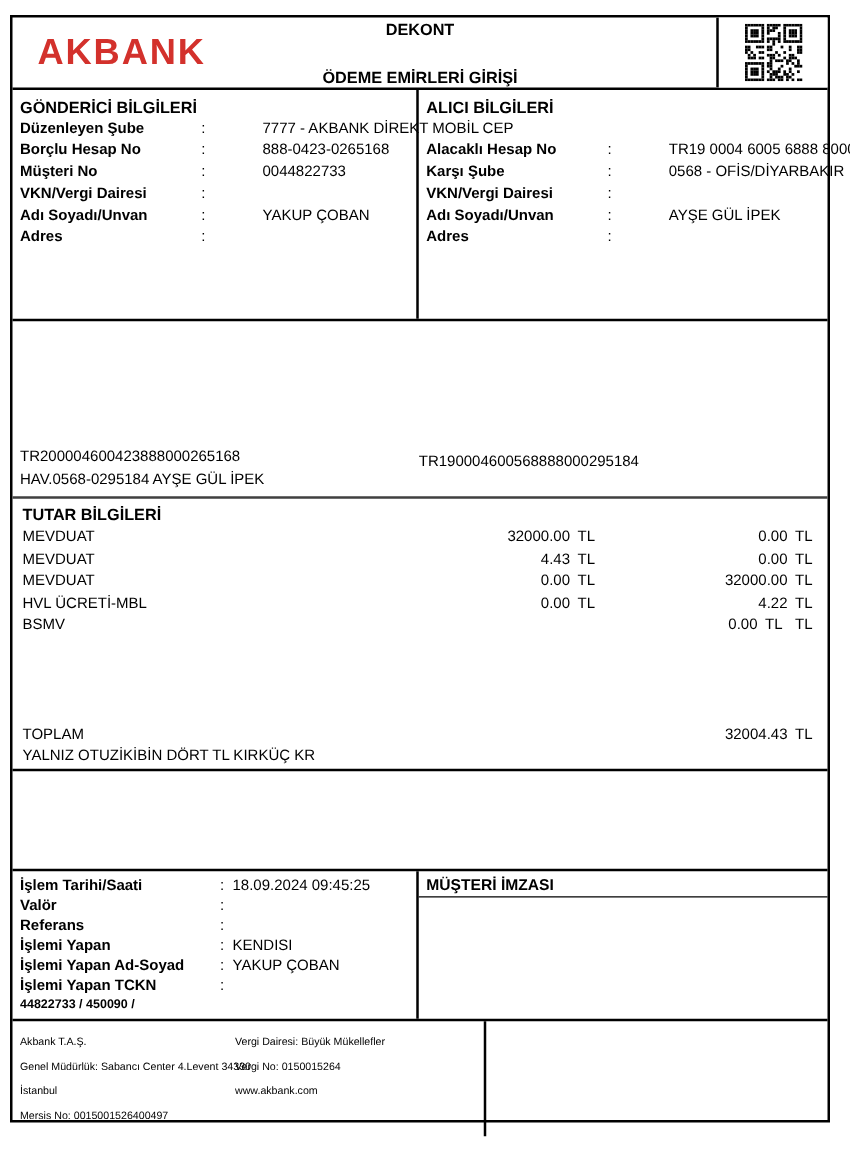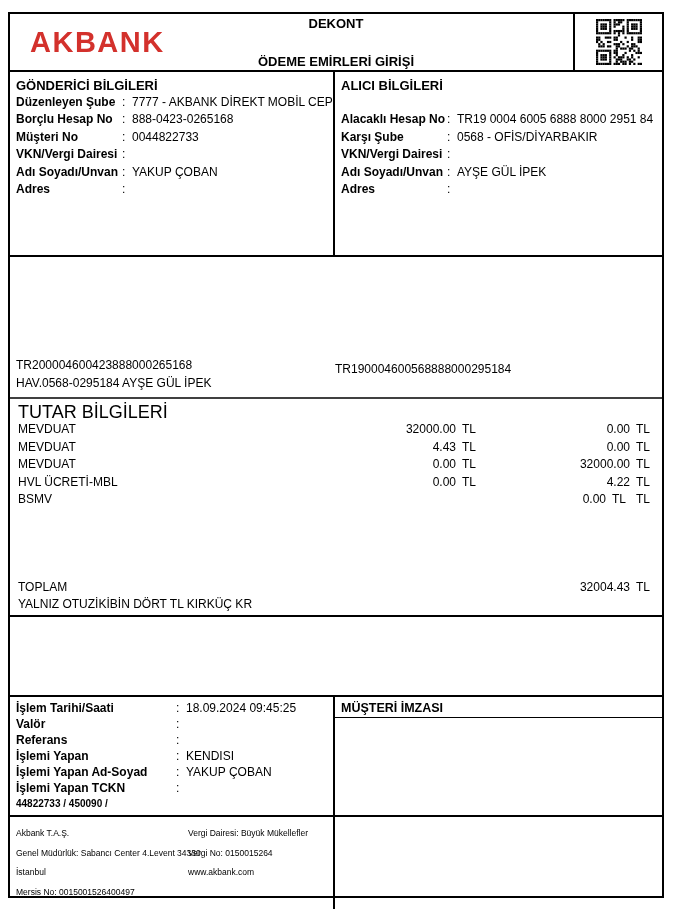--- a/index.html
+++ b/index.html
@@ -15,34 +15,34 @@
     flex-direction: column; align-items: center; justify-content: center; gap: 23px; z-index: 1; }
   .doc-title, .doc-subtitle { font-size: 13px; font-weight: bold; }
   .qrcell { margin-left: auto; width: 89px; align-self: stretch; border-left: 2px solid #000;
     display: flex; align-items: center; justify-content: center; z-index: 2; background: #fff; }
 
   
   .info { flex: 0 0 185px; border-bottom: 2px solid #000; display: flex; }
   .info-col { width: 325px; flex: none; padding: 5px 6px; border-right: 2px solid #000; }
   .info-col.right { flex: 1; border-right: none; }
   .sec-title { font-size: 13px; font-weight: bold; line-height: 17px; }
-  .kv { display: flex; font-size: 12px; line-height: 17.4px; white-space: nowrap; }
+  .kv { display: flex; font-size: 12px; line-height: 17.4px; white-space: nowrap; gap: 39px; }
   .kv .k { width: 106px; flex: none; font-weight: bold; }
   .kv .c { width: 10px; flex: none; }
   .kv .v { flex: 1; }
   .spacer-row { height: 17.4px; }
 
   
   .refs { flex: 0 0 142px; border-bottom: 2px solid #404040; display: flex; font-size: 12px; align-items: flex-end; }
   .refs-left { width: 325px; flex: none; padding: 5px 6px; line-height: 17.4px; }
   .refs-right { flex: 1; padding: 19px 0; line-height: 17.4px; }
 
   
   .tutar { flex: 0 0 218px; border-bottom: 2px solid #000; display: flex; flex-direction: column; padding: 4px 0 2px 0; }
-  .tutar-title { font-size: 18px; font-weight: normal; line-height: 18px; padding: 0 8px; }
+  .tutar-title { font-size: 13px; font-weight: bold; line-height: 18px; padding: 0 8px; }
   .trow { display: flex; font-size: 12px; line-height: 17.6px; padding: 0 8px; }
   .tdesc { flex: 1; }
   .ta1, .ta2 { width: 150px; flex: none; text-align: right; }
   .tu { width: 24px; flex: none; padding-left: 6px; }
   .total-block { margin-top: auto; }
   .total-row { display: flex; font-size: 12px; line-height: 17px; padding: 0 8px; }
   .total-row .tlabel { flex: 1; }
   .words-row { font-size: 12px; line-height: 17px; padding: 0 8px; }
 
   
@@ -54,21 +54,21 @@
   .kv2 { display: flex; font-size: 12px; line-height: 15.9px; white-space: nowrap; }
   .kv2 .k { width: 160px; flex: none; font-weight: bold; }
   .kv2 .c { width: 10px; flex: none; }
   .kv2 .v { flex: 1; }
   .ref-line { font-size: 10px; font-weight: bold; line-height: 15px; }
   .sign-col { flex: 1; display: flex; flex-direction: column; }
   .sign-label { font-size: 12.5px; font-weight: bold; padding: 4px 6px 2px 6px; border-bottom: 1px solid #000; }
 
   
   .footer { flex: 1; display: flex; }
-  .footer-left { width: 325px; flex: none; border-right: 2px solid #000; padding: 7px 6px; display: flex; font-size: 8.5px; }
+  .footer-left { width: 379px; flex: none; border-right: 2px solid #000; padding: 7px 6px; display: flex; font-size: 8.5px; }
   .fcol1 { width: 172px; flex: none; }
   .fcol2 { flex: 1; }
   .fline { line-height: 19.5px; white-space: nowrap; }
   .official-col { flex: 1; display: flex; flex-direction: column; }
 </style>
 </head>
 <body>
 
 <div class="doc">
 

